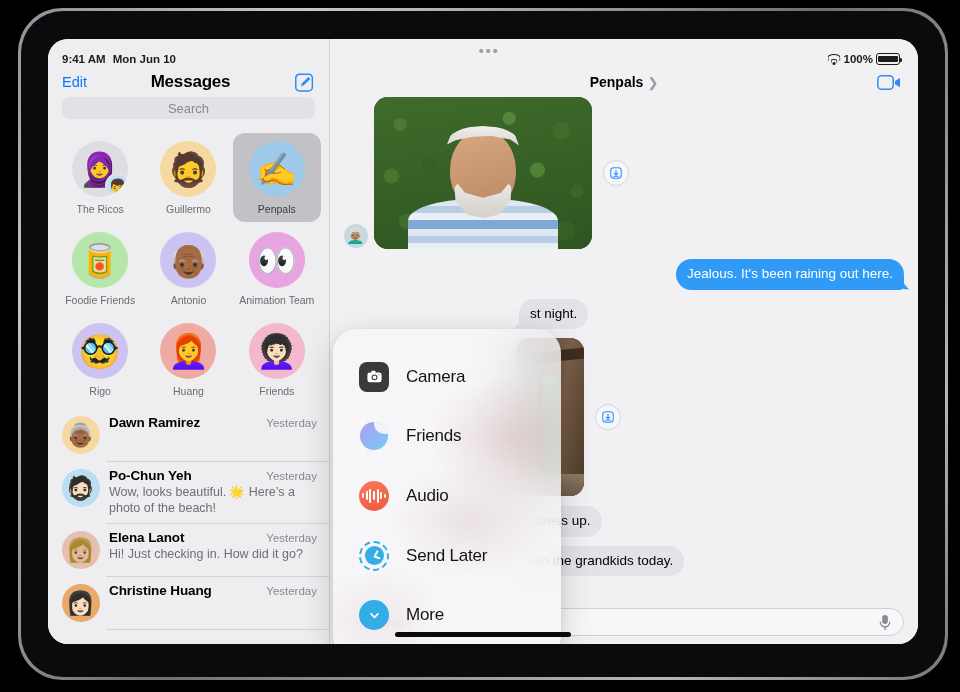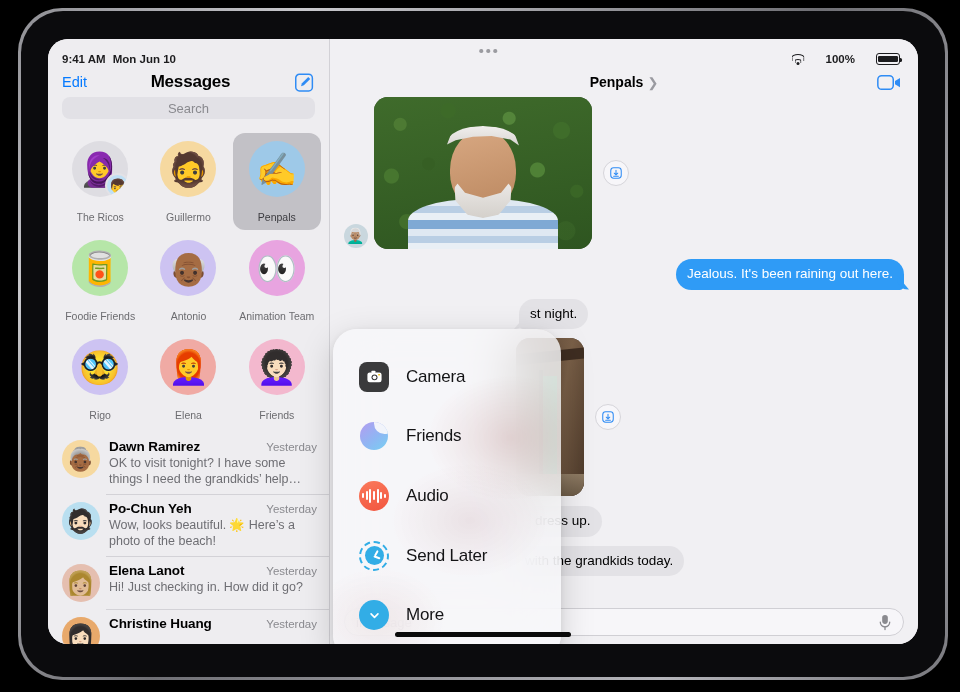--- a/index.html
+++ b/index.html
@@ -37,21 +37,21 @@
   #status-bar {
     position: absolute; left: 0; top: 0;
     width: 100%; height: 26px;
     display: flex; align-items: flex-end;
     padding: 0 18px 0 14px;
     font-size: 11.5px; font-weight: bold; color: #1c1c1e;
     z-index: 40;
   }
   #status-left { display: flex; gap: 7px; }
   #status-spacer { flex: 1; }
-  #status-right { display: flex; align-items: center; gap: 21px; }
+  #status-right { display: flex; align-items: center; gap: 3px; }
   .wifi-ico { display: inline-block; width: 14px; height: 11px; position: relative; }
   .wifi-ico i {
     position: absolute; left: 50%; bottom: 0;
     border: 1.6px solid #1c1c1e; border-bottom: none;
     border-radius: 50% 50% 0 0;
     transform: translateX(-50%);
   }
   .wifi-ico i:nth-child(1) { width: 13px; height: 6.5px; bottom: 4px; }
   .wifi-ico i:nth-child(2) { width: 7px; height: 3.5px; bottom: 2px; }
   .wifi-ico i:nth-child(3) {
@@ -126,21 +126,21 @@
     cursor: pointer;
   }
   .pin.selected { background: #c2c1c6; }
   .pin-av {
     width: 56px; height: 56px; border-radius: 50%;
     display: flex; align-items: center; justify-content: center;
     font-size: 33px; line-height: 1; position: relative;
     overflow: hidden;
   }
   .pin-label {
-    margin-top: 14px; font-size: 10.5px; color: #6c6c70;
+    margin-top: 6px; font-size: 10.5px; color: #6c6c70;
     max-width: 76px; white-space: nowrap; overflow: hidden;
     text-overflow: clip;
   }
   .pin.selected .pin-label { color: #3c3c40; }
   .pin-sub {
     position: absolute; right: -2px; bottom: -1px;
     width: 25px; height: 25px; border-radius: 50%;
     background: #bfe0f5; border: 2px solid #e3e2e6;
     display: flex; align-items: center; justify-content: center;
     font-size: 14px;
@@ -487,36 +487,35 @@
                 <div class="pin">
                   <div class="pin-av" style="background: rgb(232, 164, 224);">👀</div>
                   <div class="pin-label">Animation Team</div>
                 </div>
                 <div class="pin">
                   <div class="pin-av" style="background: rgb(205, 195, 242);">🥸</div>
                   <div class="pin-label">Rigo</div>
                 </div>
                 <div class="pin">
                   <div class="pin-av" style="background: rgb(240, 170, 164);">👩‍🦰</div>
-                  <div class="pin-label">Elena</div>
+                  <div class="pin-label">Huang</div>
                 </div>
                 <div class="pin">
                   <div class="pin-av" style="background: rgb(243, 184, 206);">👩🏻‍🦱</div>
                   <div class="pin-label">Friends</div>
                 </div>
               </div>
         <div id="conv-list">
                 <div class="conv">
                   <div class="conv-av" style="background: rgb(246, 217, 160);">👵🏾</div>
                   <div class="conv-body">
                     <div class="conv-top">
                       <span class="conv-name">Dawn Ramirez</span>
                       <span class="conv-time">Yesterday</span>
                     </div>
-                    <div class="conv-prev">OK to visit tonight? I have some things I need the grandkids’ help…</div>
                   </div>
                 </div>
                 <div class="conv">
                   <div class="conv-av" style="background: rgb(185, 223, 240);">🧔🏻</div>
                   <div class="conv-body">
                     <div class="conv-top">
                       <span class="conv-name">Po-Chun Yeh</span>
                       <span class="conv-time">Yesterday</span>
                     </div>
                     <div class="conv-prev">Wow, looks beautiful. 🌟 Here’s a photo of the beach!</div>

